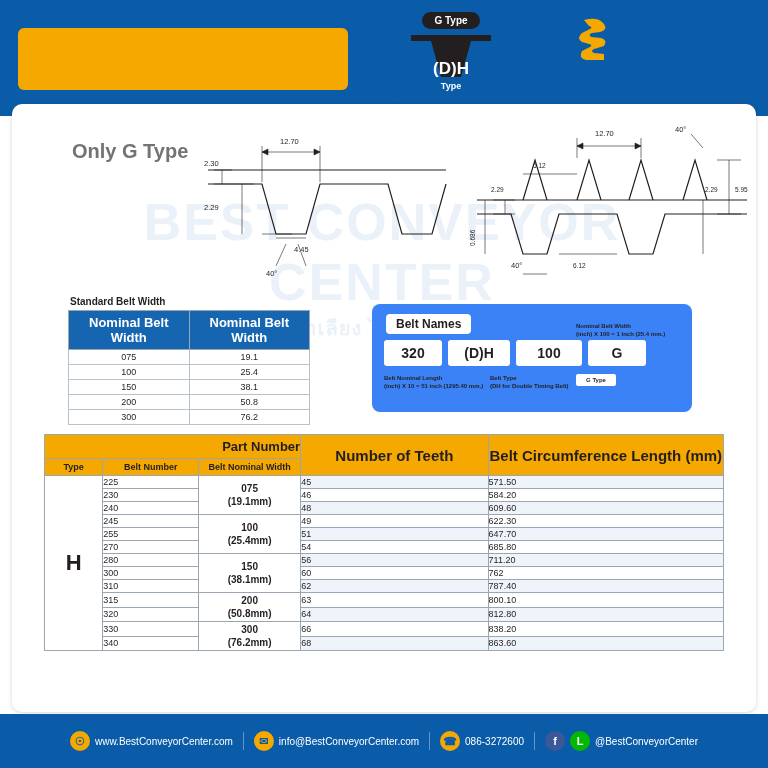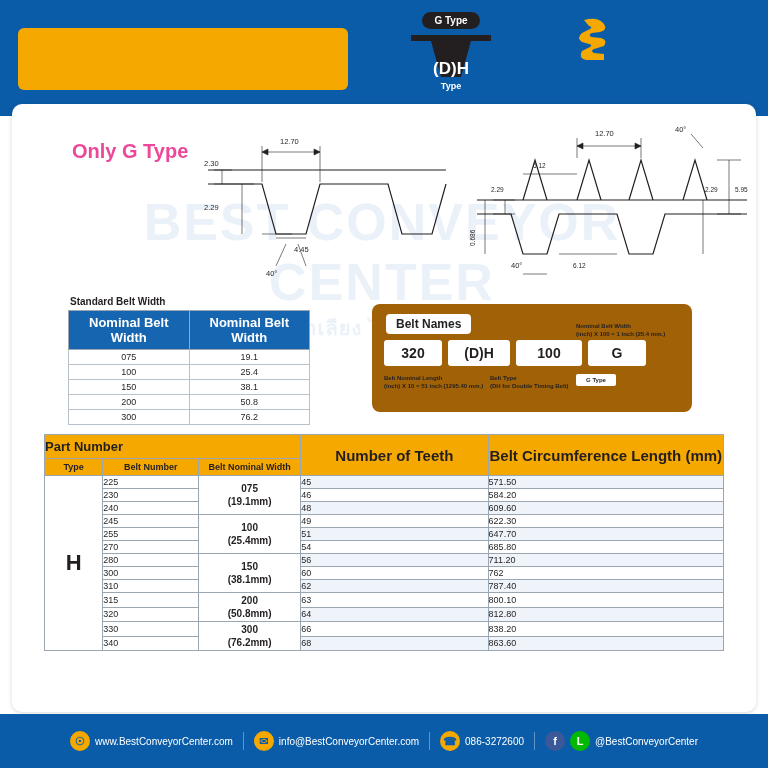--- a/index.html
+++ b/index.html
@@ -75,21 +75,21 @@
 
   .watermark {
     position:absolute; left:60px; top:88px; width:620px; height:200px;
     color:#eaf1f8; font-size:52px; font-weight:bold; letter-spacing:2px;
     text-align:center; pointer-events:none; z-index:0;
   }
   .watermark .wm2 { font-size:20px; letter-spacing:1px; }
 
   .only-g {
     position:absolute; left:60px; top:36px;
-    font-size:20px; font-weight:bold; color:#ec4899;
+    font-size:20px; font-weight:bold; color:#737373;
   }
 
   
   .drawing-left { position:absolute; left:190px; top:22px; width:250px; height:180px; }
   .drawing-right { position:absolute; left:455px; top:14px; width:290px; height:190px; }
 
   
   .sbw-title {
     position:absolute; left:58px; top:192px;
     font-size:10px; font-weight:bold; color:#231f20;
@@ -104,21 +104,21 @@
     border:1px solid #9aa7b3; padding:4px 2px; text-align:center;
   }
   .sbw td {
     border:1px solid #b8c2cc; padding:2px 2px; text-align:center;
     color:#231f20; font-size:9px; background:#ffffff;
   }
 
   
   .bn-box {
     position:absolute; left:360px; top:200px; width:320px; height:108px;
-    background:#a16207; border-radius:8px;
+    background:#3b82f6; border-radius:8px;
   }
   .bn-label {
     position:absolute; left:14px; top:10px;
     background:#ffffff; border-radius:4px; padding:3px 10px;
     font-size:12px; font-weight:bold; color:#231f20;
   }
   .bn-fields { position:absolute; left:12px; top:36px; width:298px; height:26px; }
   .bn-field {
     position:absolute; top:0; height:26px; background:#ffffff;
     border-radius:3px; text-align:center; font-size:14px; font-weight:bold;
@@ -141,21 +141,21 @@
   }
 
   
   .maintable {
     position:absolute; left:32px; top:330px; width:680px;
     font-size:10px; border-collapse:collapse;
   }
   .maintable th, .maintable td { border:1px solid #9aa7b3; }
   .mt-h1 {
     background:#f5a800; color:#231f20; font-size:13px; font-weight:bold;
-    text-align:left; padding:4px 0;
+    text-align:right; padding:4px 0;
   }
   .mt-h2 {
     background:#f5a800; color:#231f20; font-size:9px; font-weight:bold;
     text-align:center; padding:3px 0;
   }
   .mt-big {
     background:#f5a800; color:#231f20; font-size:15px; font-weight:bold;
     text-align:center; padding:4px 0;
   }
   .mt-type {

